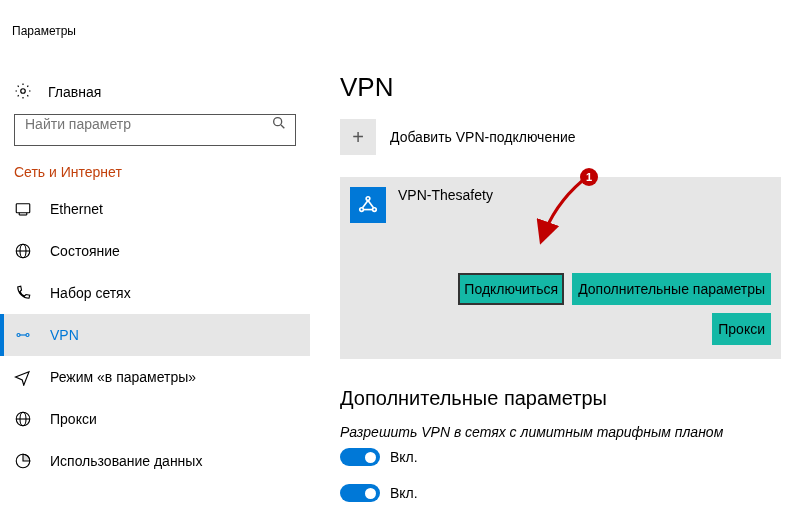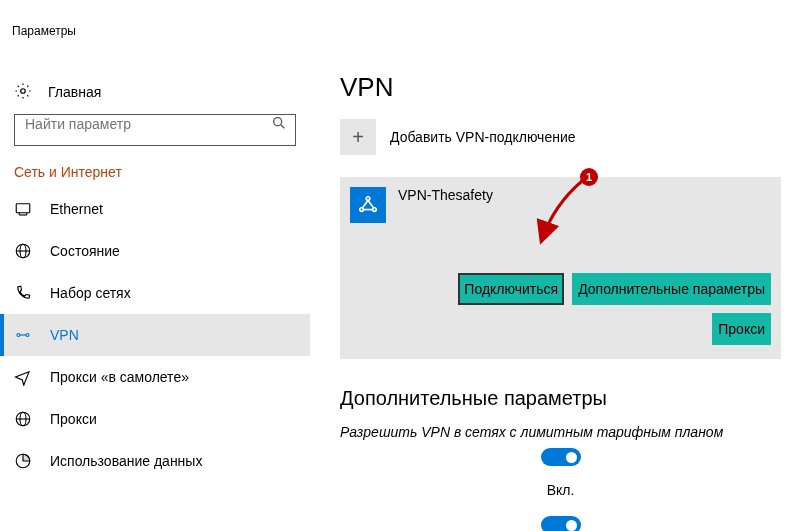--- a/index.html
+++ b/index.html
@@ -154,23 +154,22 @@
     margin-bottom: 14px;
   }
   .setting-label {
     font-size: 14px;
     margin-bottom: 8px;
     font-style: italic;
   }
   .toggle-row {
     display: flex;
     align-items: center;
-    gap: 16px;
+    gap: 10px;
     margin-bottom: 18px;
-    flex-direction: column;
   }
   .toggle {
     width: 40px; height: 18px;
     border-radius: 10px;
     background: #0078d7;
     position: relative;
     cursor: pointer;
   }
   .toggle .knob {
     width: 11px; height: 11px;
@@ -270,21 +269,21 @@
       </span>
       <span class="label">VPN</span>
     </div>
 
     <div class="nav-item">
       <span class="icon">
         <svg width="18" height="18" viewBox="0 0 24 24" fill="none" stroke="#000" stroke-width="1.5">
           <path d="M2 12l18-7-7 18-2-7z"></path>
         </svg>
       </span>
-      <span class="label">Прокси «в самолете»</span>
+      <span class="label">Режим «в параметры»</span>
     </div>
 
     <div class="nav-item">
       <span class="icon">
         <svg width="18" height="18" viewBox="0 0 24 24" fill="none" stroke="#000" stroke-width="1.5">
           <circle cx="12" cy="12" r="9"></circle>
             <ellipse cx="12" cy="12" rx="4" ry="9"></ellipse>
             <line x1="3" y1="12" x2="21" y2="12"></line>
         </svg>
       </span>

